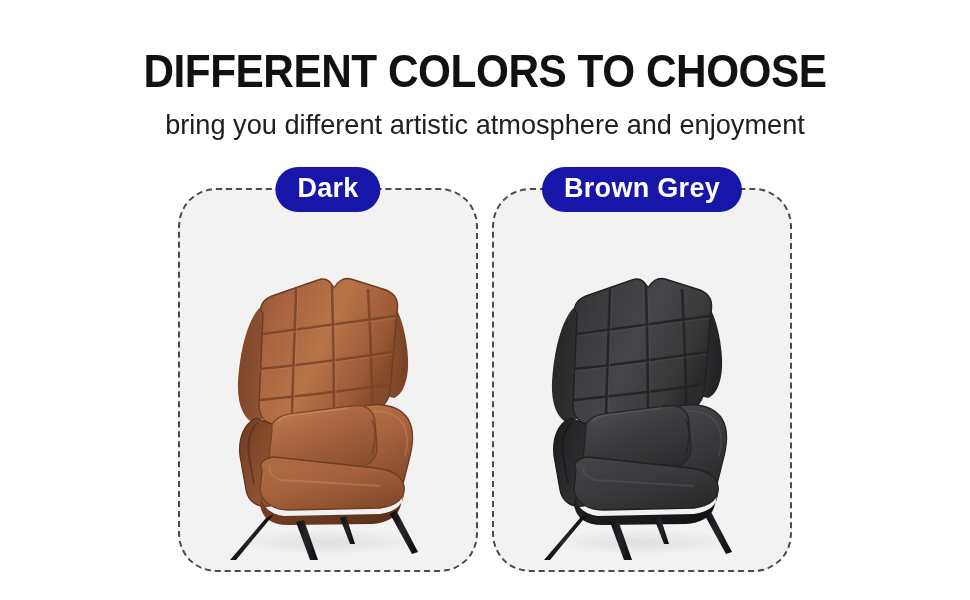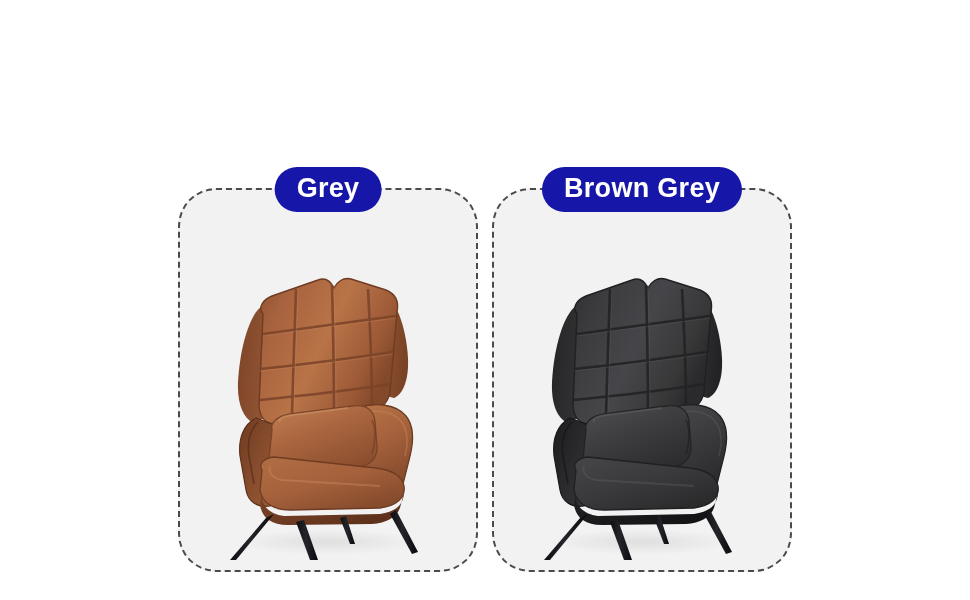--- a/index.html
+++ b/index.html
@@ -69,23 +69,27 @@
     left:0;top:52px;
     width:300px;height:322px;
   }
   .chair-wrap svg{display:block;margin:0 auto;}
 </style>
 </head>
 <body>
 
 <div id="stage">
 
+  <div class="header">
+    <h1 class="title">DIFFERENT COLORS TO CHOOSE</h1>
+    <p class="subtitle">bring you different artistic atmosphere and enjoyment</p>
+  </div>
 
   <div class="panel panel-left">
-    <div class="badge">Grey</div>
+    <div class="badge">Dark</div>
     <div class="chair-wrap">
       <svg width="260" height="318" viewBox="0 0 260 318" xmlns="http://www.w3.org/2000/svg">
         <defs>
           <linearGradient id="bBack" x1="0" y1="0" x2="1" y2="0.5">
             <stop offset="0" stop-color="#8f5232"></stop>
             <stop offset="0.22" stop-color="#a9643f"></stop>
             <stop offset="0.55" stop-color="#b87347"></stop>
             <stop offset="0.85" stop-color="#9d5a37"></stop>
             <stop offset="1" stop-color="#82492a"></stop>
           </linearGradient>

